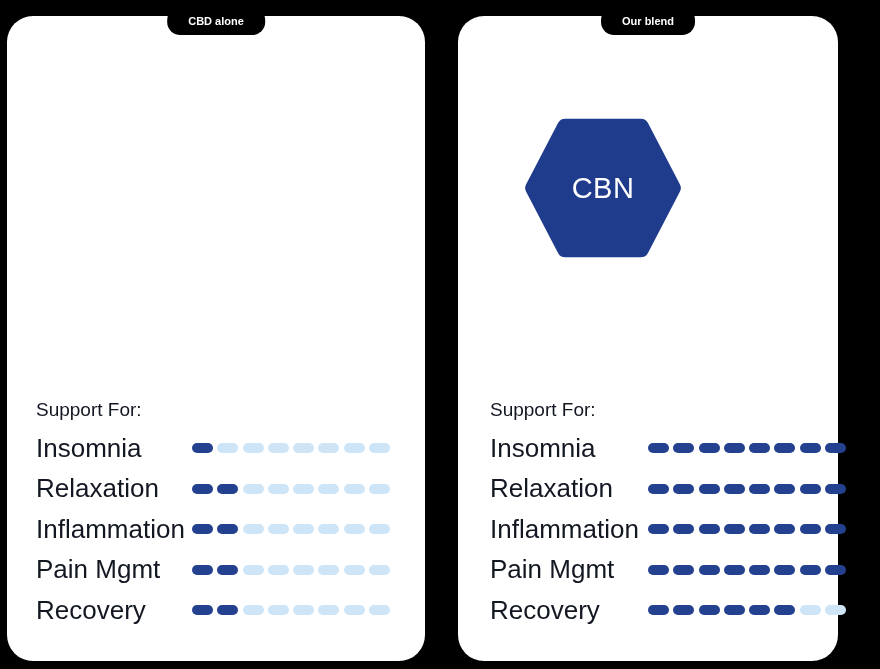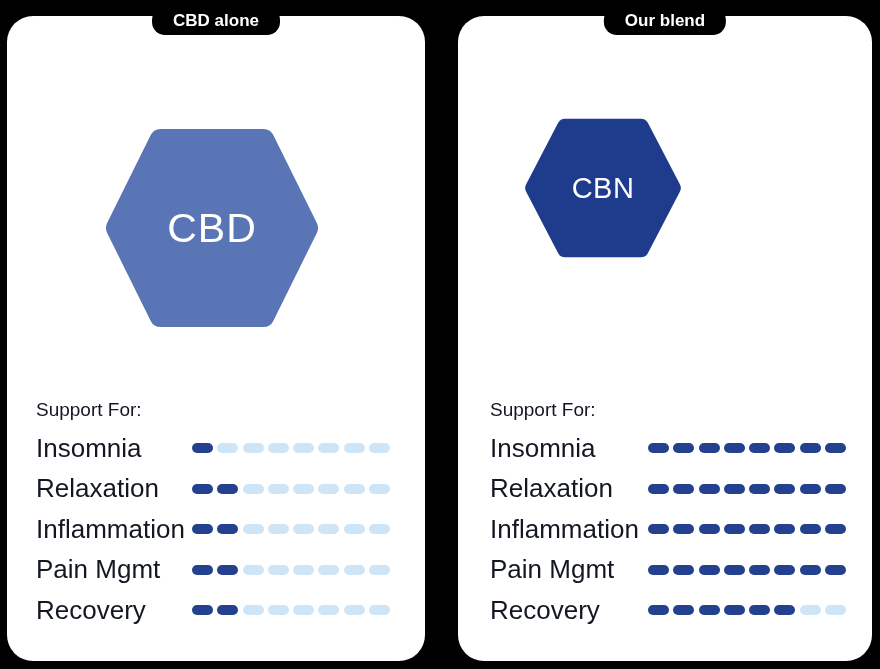--- a/index.html
+++ b/index.html
@@ -7,25 +7,25 @@
     width:880px;height:669px;
     background:#000000;
     font-family:"Liberation Sans",sans-serif;
     position:relative;overflow:hidden;
   }
   .card{
     position:absolute;top:16px;height:645px;
     background:#ffffff;border-radius:26px;
   }
   .card-left{left:7px;width:418px;}
-  .card-right{left:458px;width:414px;}
+  .card-right{left:458px;width:380px;}
   .badge{
     position:absolute;top:-9px;left:50%;transform:translateX(-50%);
     background:#000000;color:#ffffff;
-    font-weight:bold;font-size:17px;line-height:28px;
+    font-weight:bold;font-size:11px;line-height:28px;
     padding:0 21px;border-radius:13px;white-space:nowrap;
   }
   .hex{position:absolute;}
   .hex svg{position:absolute;left:0;top:0;width:100%;height:100%;display:block;}
   .hex-label{
     position:absolute;left:0;top:0;right:0;bottom:0;
     display:flex;align-items:center;justify-content:center;
   }
   .hex-cbd{left:96px;top:112px;width:218px;height:200px;}
   .hex-cbd .hex-label{font-size:41px;font-weight:500;letter-spacing:1px;}
@@ -46,26 +46,20 @@
   .pill{width:21px;height:10px;border-radius:5.5px;flex:0 0 auto;}
 </style>
 </head>
 <body>
 
 <main class="stage">
 
   <section class="card card-left">
     <div class="badge">CBD alone</div>
 
-    <div class="hex hex-cbd">
-      <svg viewBox="0 0 110 100" preserveAspectRatio="none">
-        <path d="M29 6 L81 6 L103 50 L81 94 L29 94 L7 50 Z" stroke-width="11" stroke-linejoin="round" fill="#5A75B5" stroke="#5A75B5"></path>
-      </svg>
-      <span class="hex-label" style="color: rgb(255, 255, 255);">CBD</span>
-    </div>
 
     <div class="support-title">Support For:</div>
     <div class="rows">
         <div class="row">
           <span class="row-label">Insomnia</span>
           <span class="pills">
             <span class="pill" style="background: rgb(36, 65, 143);"></span>
             <span class="pill" style="background: rgb(206, 229, 248);"></span>
             <span class="pill" style="background: rgb(206, 229, 248);"></span>
             <span class="pill" style="background: rgb(206, 229, 248);"></span>

